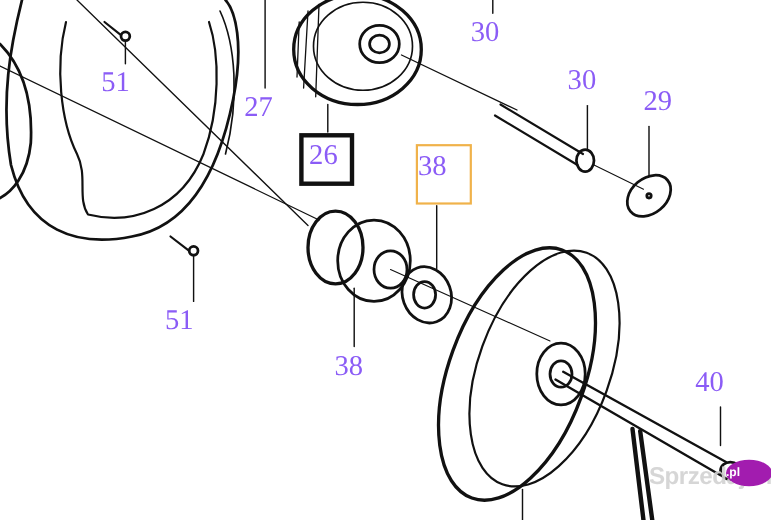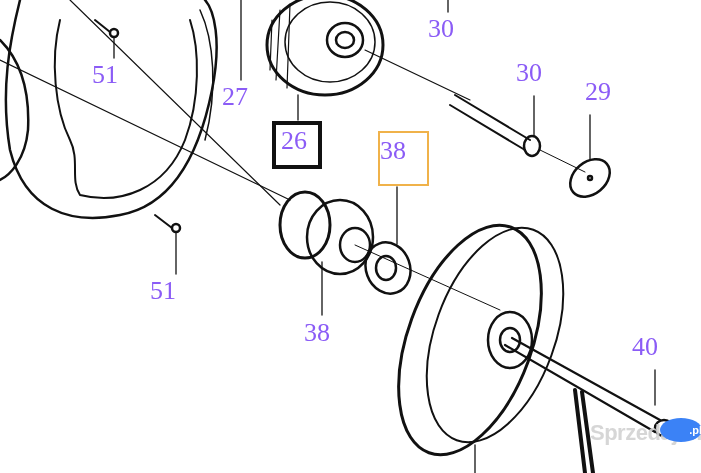--- a/index.html
+++ b/index.html
@@ -2,21 +2,21 @@
 <html><head>
 <meta charset="utf-8">
 <style>
   html,body{margin:0;padding:0;background:#fff;}
   #stage{position:relative;width:701px;height:473px;overflow:hidden;background:#fff;}
   svg{position:absolute;left:0;top:0;}
   .lbl{position:absolute;font-family:"Liberation Serif","DejaVu Serif",serif;font-size:26px;color:#8b5cf6;line-height:1;}
   .box26{position:absolute;left:272px;top:121px;width:50px;height:48px;border:4px solid #111;box-sizing:border-box;}
   .box22{position:absolute;left:378px;top:131px;width:51px;height:55px;border:2px solid #f0b24a;box-sizing:border-box;}
   .wm{position:absolute;left:590px;top:420px;font-family:"Liberation Sans","DejaVu Sans",sans-serif;font-weight:bold;font-size:22px;color:rgba(210,210,210,0.9);letter-spacing:-0.5px;}
-  .wm-badge{position:absolute;left:660px;top:418px;width:42px;height:24px;border-radius:50%;background:#3b82f6;color:#fff;font-family:"Liberation Sans",sans-serif;font-size:11px;font-weight:bold;text-align:right;line-height:24px;}
+  .wm-badge{position:absolute;left:660px;top:418px;width:42px;height:24px;border-radius:50%;background:#a21caf;color:#fff;font-family:"Liberation Sans",sans-serif;font-size:11px;font-weight:bold;text-align:left;line-height:24px;}
 </style>
 </head>
 <body>
 
 <div id="stage">
   <svg width="701" height="473" viewBox="0 0 701 473">
     <g fill="none" stroke="#111" stroke-width="2.5" stroke-linecap="round" stroke-linejoin="round">
 
       <path d="M20,0 C10,40 0,90 10,150 C25,210 70,225 120,215 C175,205 200,150 212,90 C222,40 214,10 205,0"></path>
       <path d="M60,20 C50,60 55,110 70,140 C80,160 70,180 80,195 C120,205 165,190 185,140 C200,100 200,50 190,20" stroke-width="2"></path>

